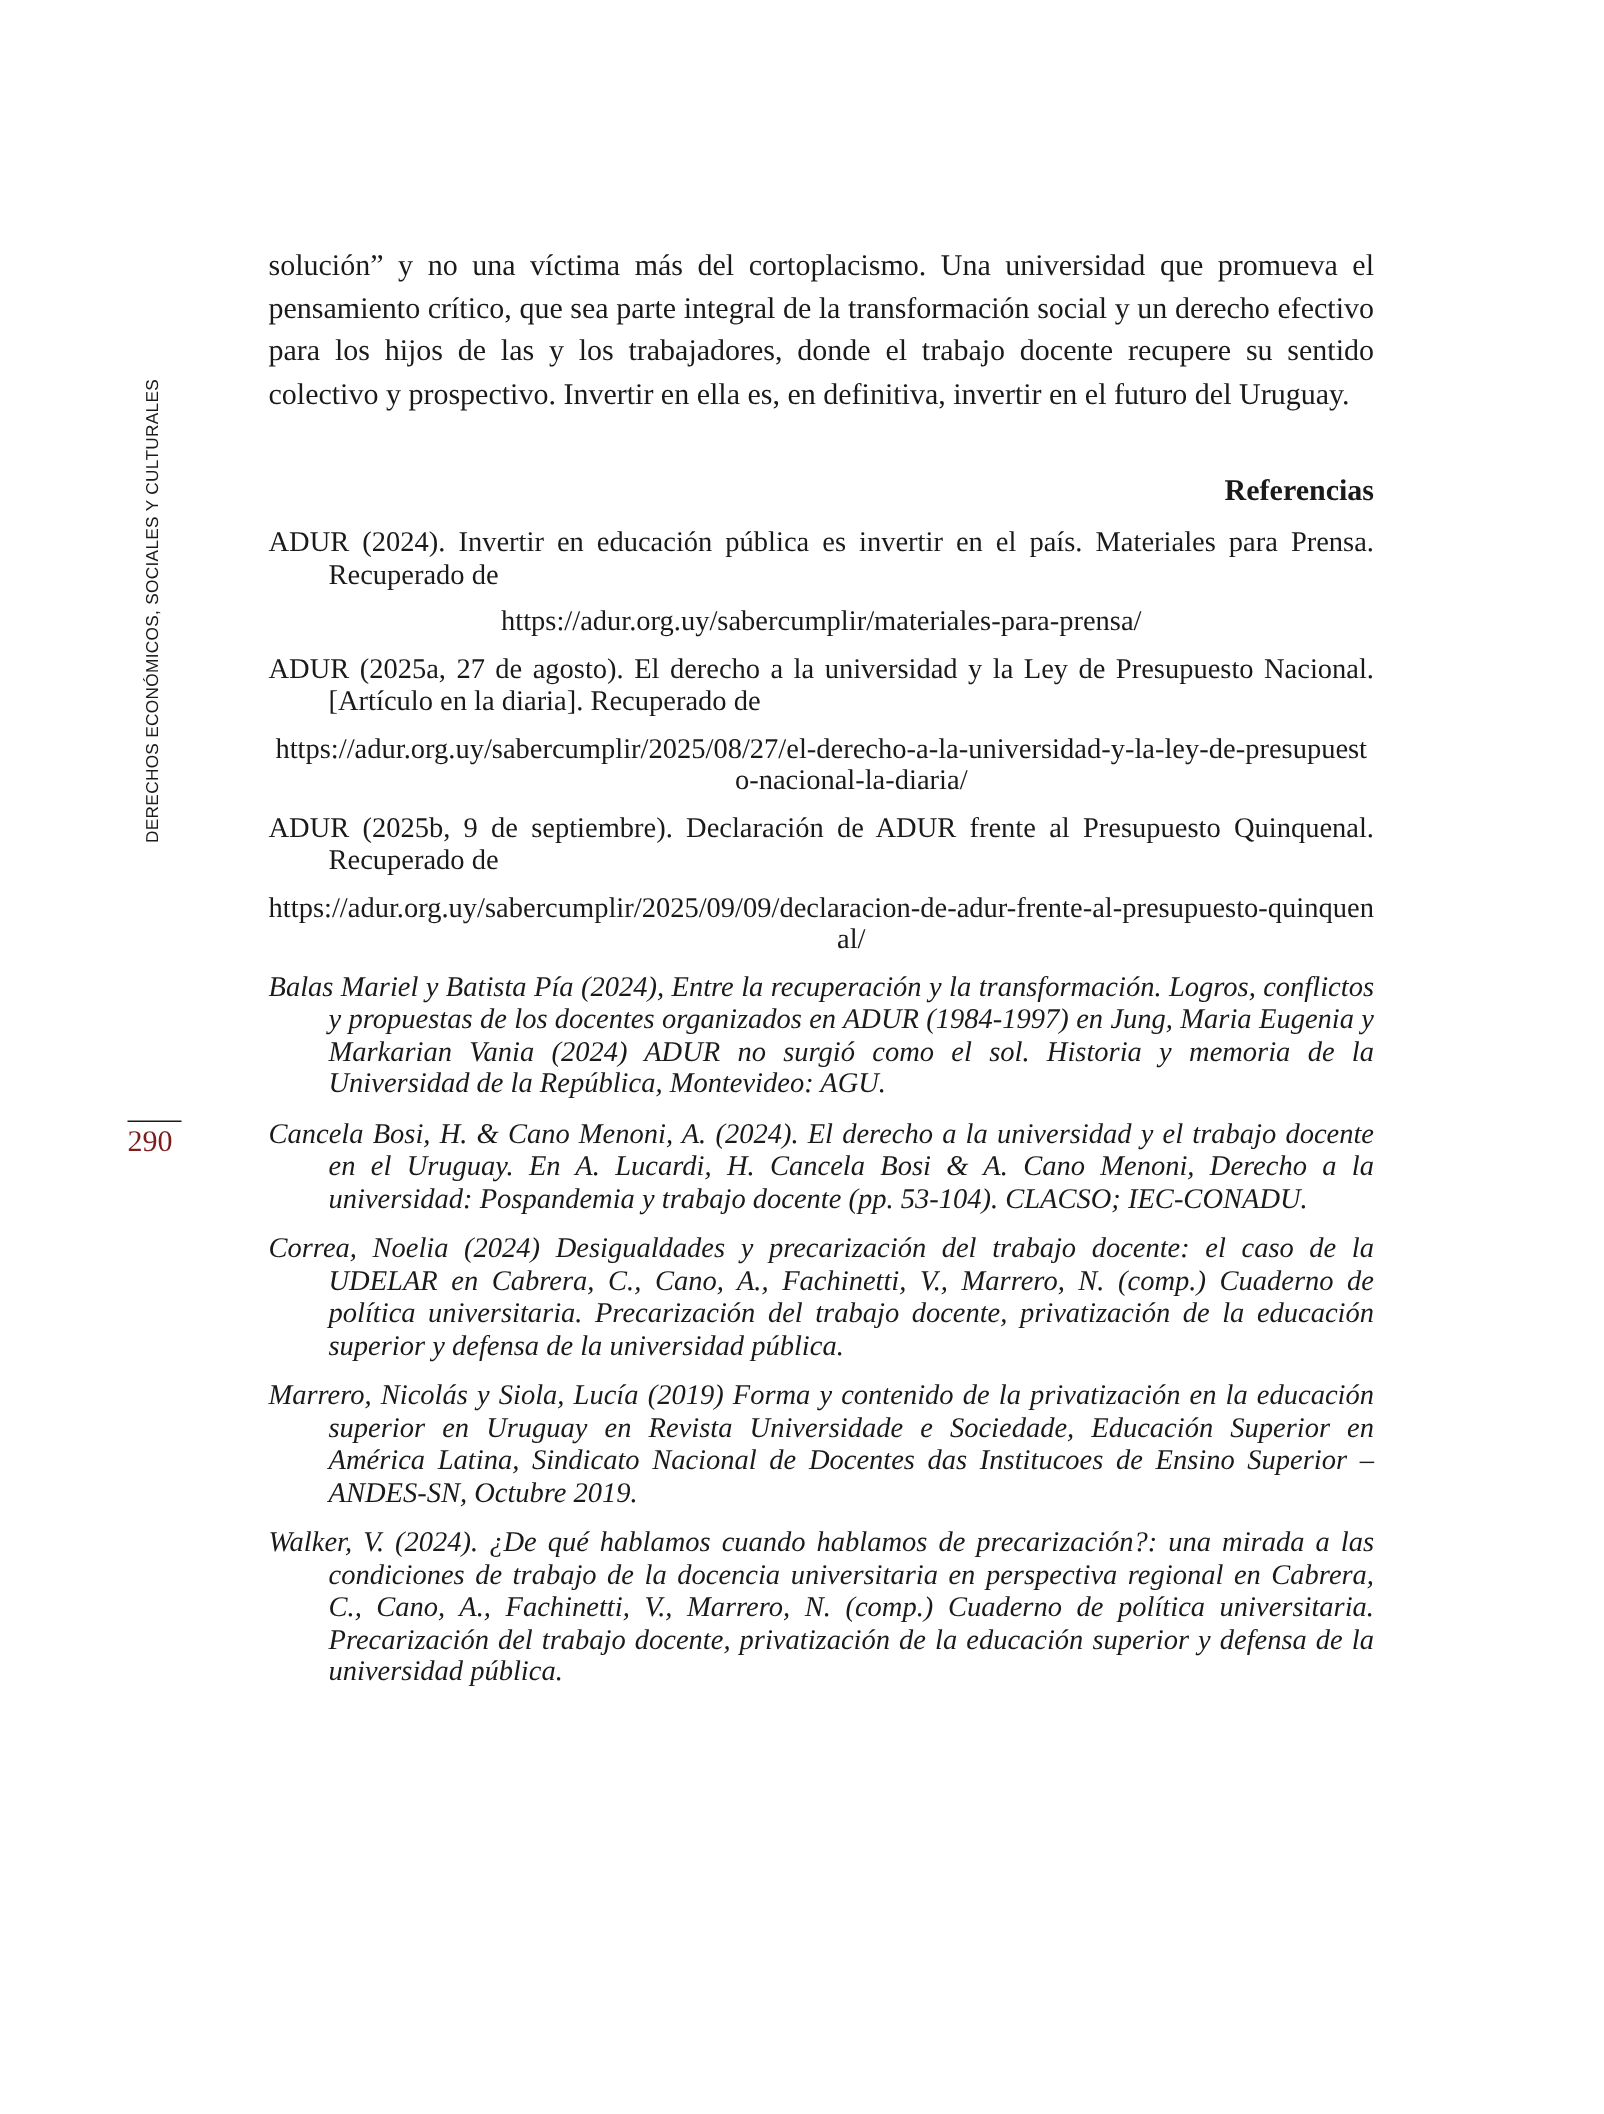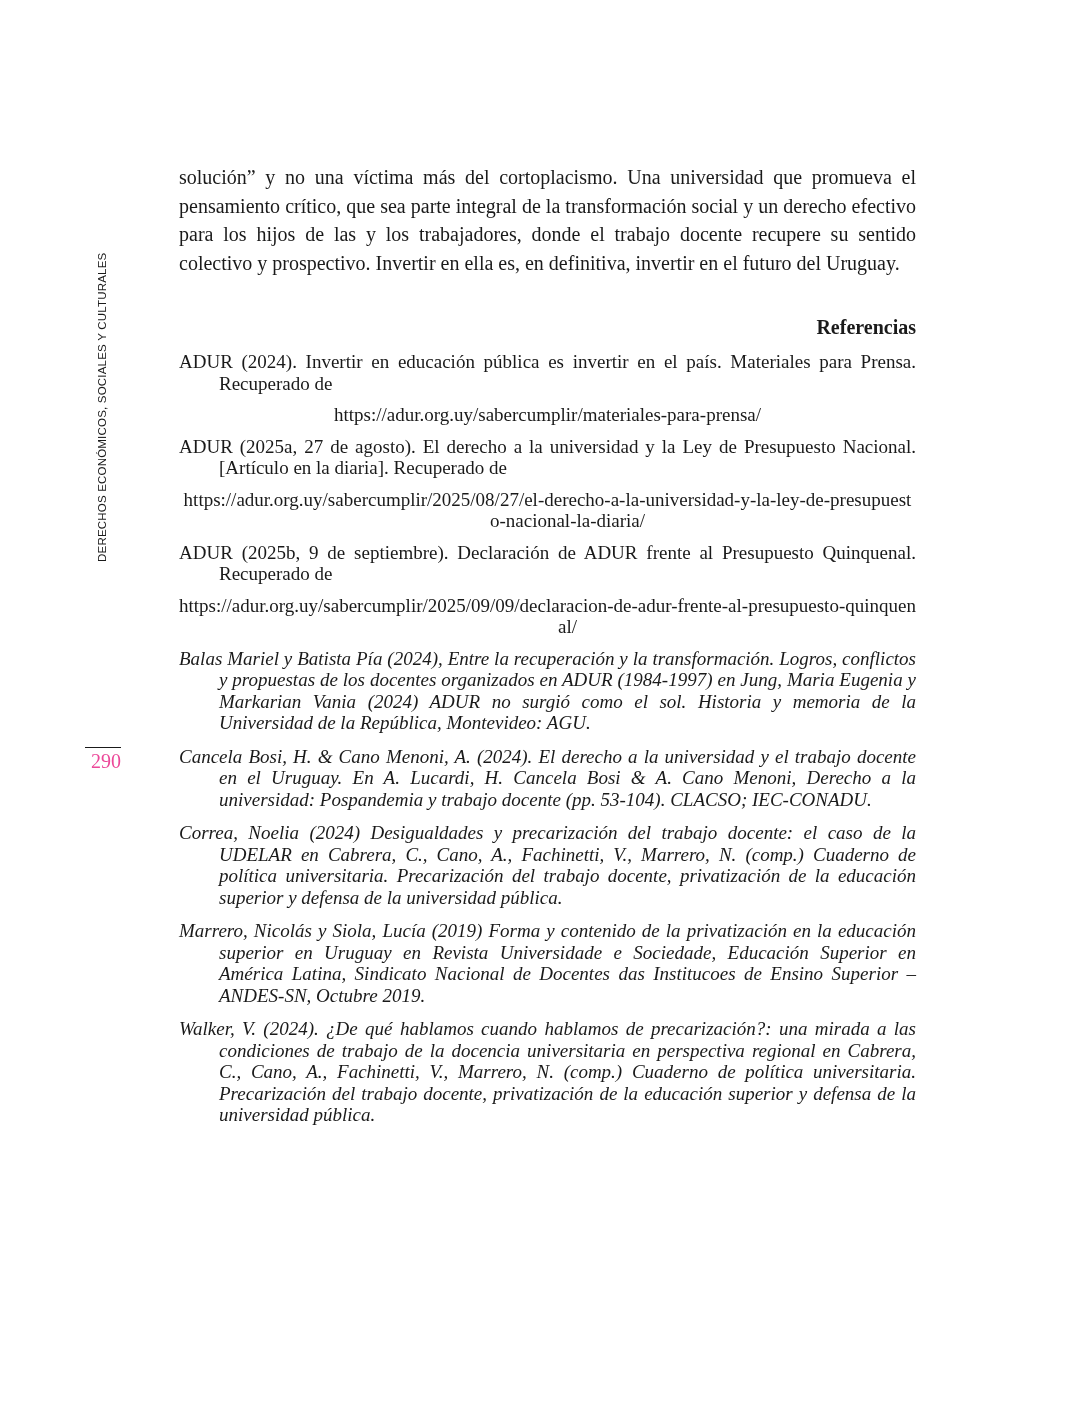--- a/index.html
+++ b/index.html
@@ -21,23 +21,23 @@
   .page-rule {
     position: absolute;
     left: 85px; top: 747px;
     width: 36px; height: 0;
     border-top: 1.2px solid #1a1a1a;
   }
   .page-number {
     position: absolute;
     left: 85px; top: 750px;
     width: 36px;
-    text-align: right;
+    text-align: left;
     font-size: 20px;
-    color: #ec4899;
+    color: #7f1d1d;
   }
 
   .content {
     position: absolute;
     left: 167px;
     top: 163px;
     width: 737px;
     margin-left: 12px;
   }
   .body-para {

